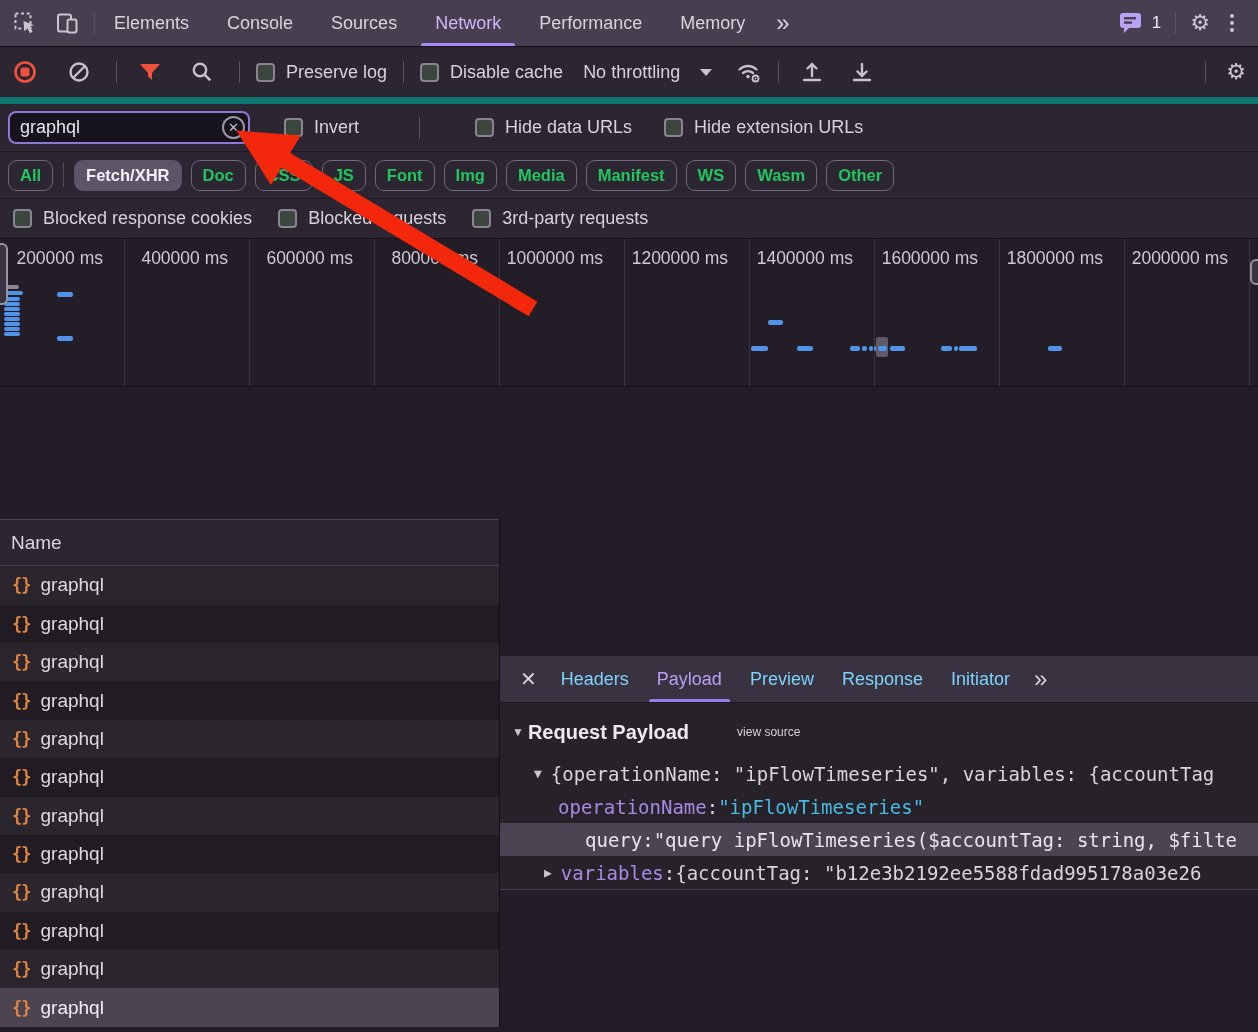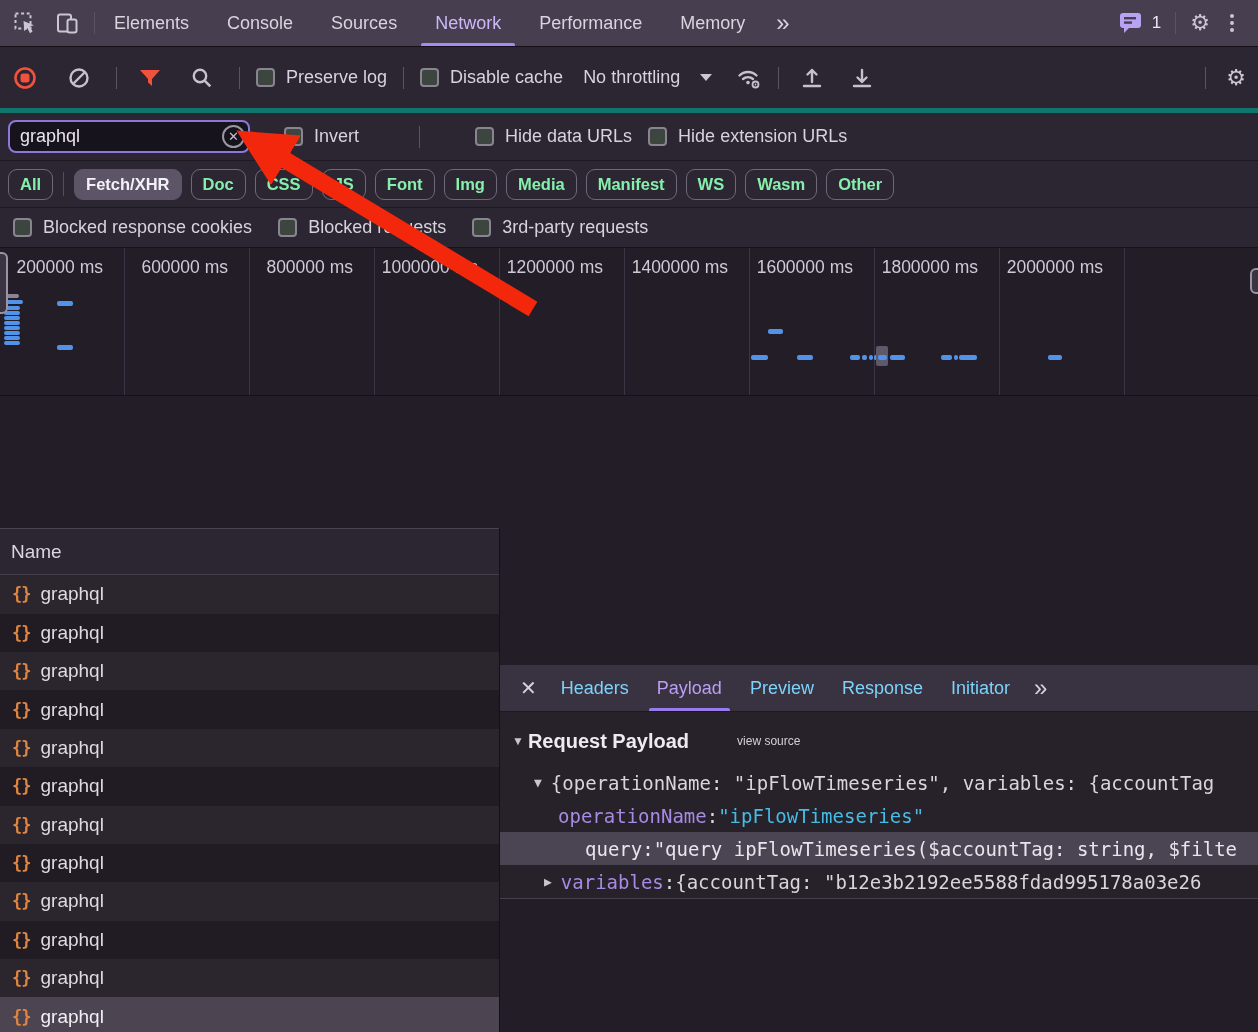--- a/index.html
+++ b/index.html
@@ -17,38 +17,38 @@
   .tab{ position:relative; display:flex; align-items:center; padding:0 19px; font-size:18px; color:#d9d4de; cursor:default; white-space:nowrap;}
   .tab.active{ color:#ccb8f7; }
   .tab.active::after{ content:''; position:absolute; left:5px; right:5px; bottom:0; height:3px; background:#a98af2; border-radius:2px 2px 0 0;}
   .tab-more{ display:flex; align-items:center; font-size:24px; color:#d9d4de; padding:0 12px; letter-spacing:-2px;}
   .tb-right{ margin-left:auto; display:flex; align-items:center; gap:14px; padding-right:18px;}
   .msg-count{ font-size:17px; color:#ece8f1; margin-left:-6px;}
   .glyph-gear{ font-size:22px; color:#cbc6d2; line-height:1;}
   .dots{ display:flex; flex-direction:column; gap:3px; padding:0 6px;}
   .dots i{ width:4px; height:4px; border-radius:50%; background:#cbc6d2;}
   
-  .ntoolbar{ height:66px; background:#2b2631; display:flex; align-items:center; border-bottom:5px solid #0f766e; padding-right:12px;}.ml12{margin-left:12px}.ml16{margin-left:16px}.ml20{margin-left:20px}.ml22{margin-left:34px}.ml24{margin-left:24px}.ml26{margin-left:26px}.ml28{margin-left:28px}
+  .ntoolbar{ height:57px; background:#2b2631; display:flex; align-items:center; border-bottom:7px solid #0f766e; padding-right:12px;}.ml12{margin-left:12px}.ml16{margin-left:16px}.ml20{margin-left:20px}.ml22{margin-left:34px}.ml24{margin-left:24px}.ml26{margin-left:26px}.ml28{margin-left:28px}
   .icon-btn{ display:flex; align-items:center; justify-content:center; width:26px; height:26px; cursor:pointer;}
   .cb-group{ display:flex; align-items:center; gap:11px; font-size:18px; color:#d7d2dc; cursor:pointer; white-space:nowrap;}
   .checkbox{ width:19px; height:19px; border:2px solid #8a8492; border-radius:4px; background:#3d453f; flex:none;}
   .throttle{ display:flex; align-items:center; gap:20px; font-size:18px; color:#d7d2dc; cursor:pointer; white-space:nowrap;}
   .caret-down{ width:0; height:0; border-left:6px solid transparent; border-right:6px solid transparent; border-top:7px solid #cbc6d2;}
   .spacer{ flex:1;}
   
   .filterrow{ height:48px; background:#2b2631; display:flex; align-items:center; border-bottom:1px solid #1d1922;}
   .filter-input{ position:relative; margin-left:8px; width:242px; height:33px;}
   .filter-input input{
     width:100%; height:100%; background:#17131c; border:2px solid #8d77d9; border-radius:8px;
     color:#e9e5ee; font-size:18px; font-family:"Liberation Sans",sans-serif; padding:0 34px 0 10px; outline:none;}
   .clear-btn{ position:absolute; right:5px; top:5px; width:23px; height:23px; border-radius:50%;
     border:2px solid #9b96a4; color:#c6c1cd; font-size:13px; display:flex; align-items:center; justify-content:center; cursor:pointer;}
   
   .chiprow{ height:47px; background:#2b2631; display:flex; align-items:center; gap:9px; padding-left:8px; border-bottom:1px solid #1d1922;}
-  .chip{ font-family:"Liberation Sans",sans-serif; font-size:16.5px; font-weight:bold; color:#86efac; background:transparent;
+  .chip{ font-family:"Liberation Sans",sans-serif; font-size:16.5px; font-weight:bold; color:#22c55e; background:transparent;
     border:1px solid #6f687a; border-radius:9px; padding:5px 11px; cursor:pointer; white-space:nowrap;}
   .chip.active{ background:#5d5468; border-color:#5d5468; color:#f3f0f7;}
   .chipdiv{ width:1px; height:24px; background:#534d5d; margin:0 1px;}
   
   .checkrow{ height:40px; background:#2b2631; display:flex; align-items:center; gap:26px; padding-left:13px; border-bottom:1px solid #16131b;}
   
   .timeline{ position:relative; height:148px; background:#221d27; border-bottom:1px solid #141116; overflow:hidden;}
   .tl-sections{ position:absolute; inset:0; display:flex;}
   .tl-section{ flex:none; width:125px; height:100%; border-right:1px solid #3a3444;
     font-size:17.5px; color:#cfcad5; text-align:right; padding:9px 21px 0 0; white-space:nowrap; overflow:visible;}
@@ -229,21 +229,21 @@
     </div>
     <label class="cb-group ml22">
       <span class="checkbox"></span>
       <span>Invert</span>
     </label>
     <div class="vdiv" style="margin-left:60px"></div>
     <label class="cb-group" style="margin-left:55px">
       <span class="checkbox"></span>
       <span>Hide data URLs</span>
     </label>
-    <label class="cb-group" style="margin-left:16px">
+    <label class="cb-group" style="margin-left:32px">
       <span class="checkbox"></span>
       <span>Hide extension URLs</span>
     </label>
   </div>
 
   <div class="chiprow">
 
   <button class="chip">All</button>
       <div class="chipdiv"></div>
       <button class="chip active">Fetch/XHR</button>
@@ -274,20 +274,21 @@
       <label class="cb-group">
         <span class="checkbox"></span>
         <span>3rd-party requests</span>
       </label>
     </div>
 
   <div class="timeline">
     <div class="tl-sections">
 
     <div class="tl-section">200000 ms</div>
+        <div class="tl-section">400000 ms</div>
         <div class="tl-section">600000 ms</div>
         <div class="tl-section">800000 ms</div>
         <div class="tl-section">1000000 ms</div>
         <div class="tl-section">1200000 ms</div>
         <div class="tl-section">1400000 ms</div>
         <div class="tl-section">1600000 ms</div>
         <div class="tl-section">1800000 ms</div>
         <div class="tl-section">2000000 ms</div>
       </div>
     <div class="tl-bars">

